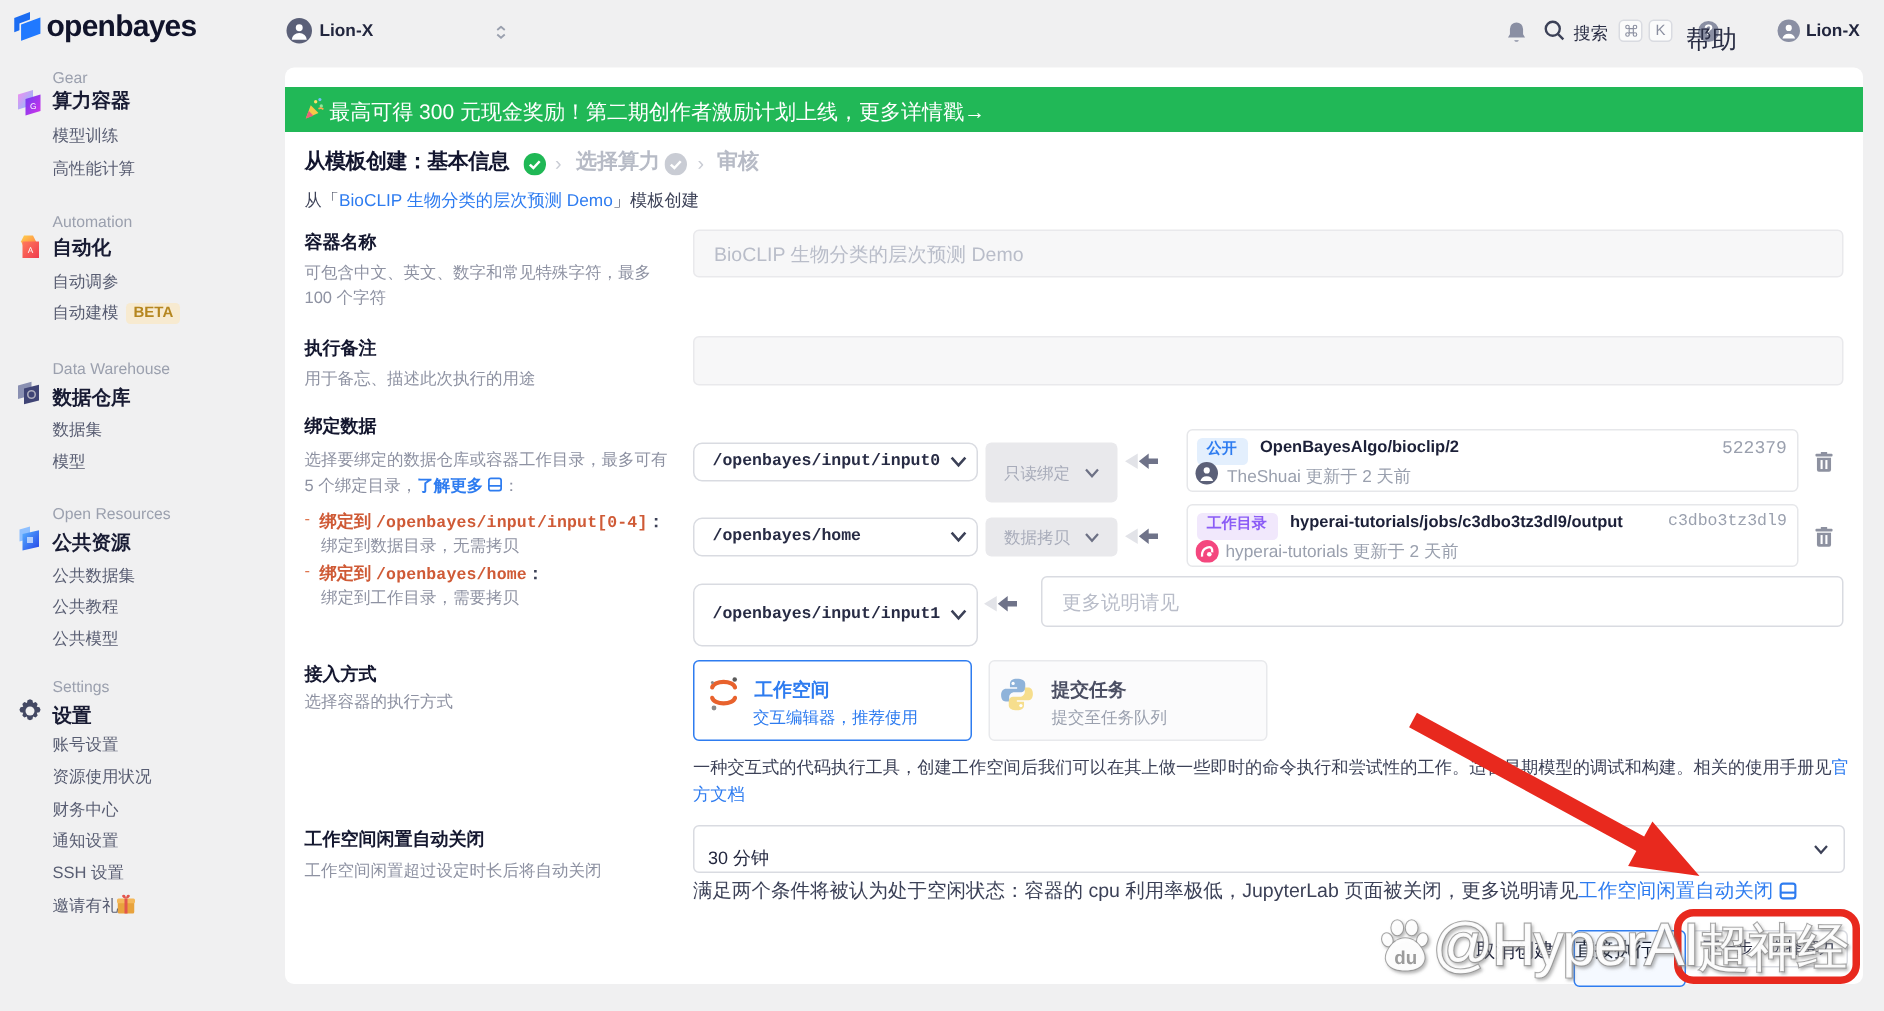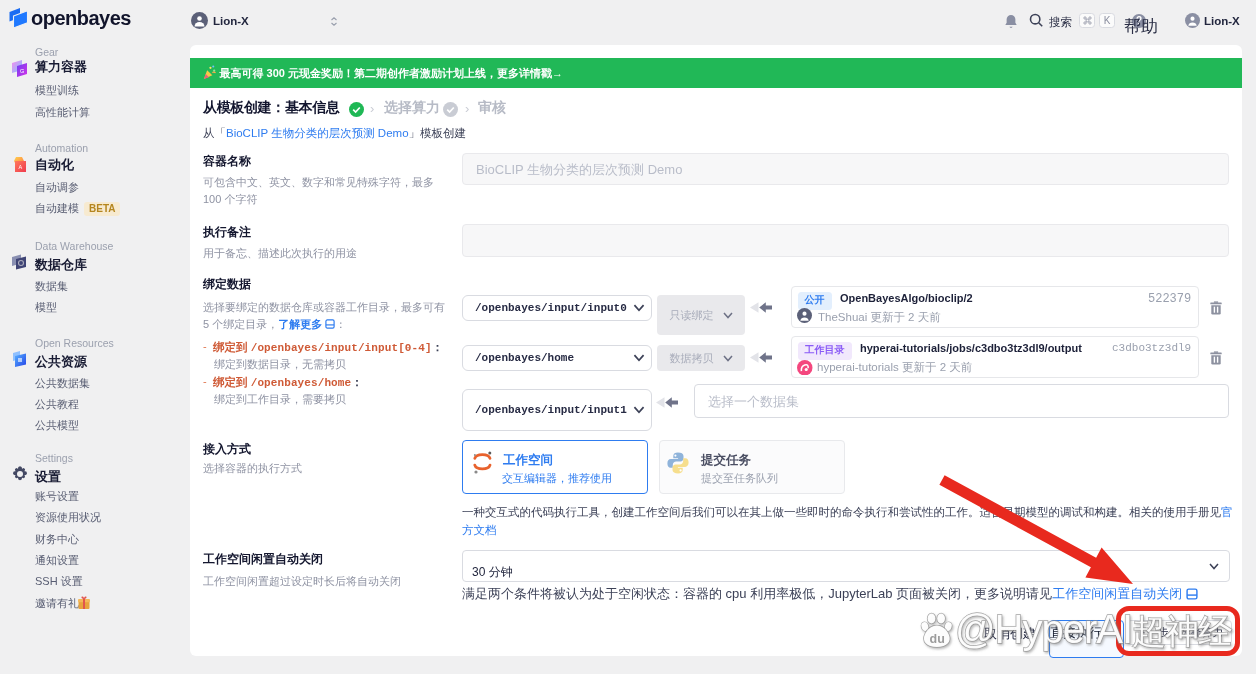--- a/index.html
+++ b/index.html
@@ -160,21 +160,21 @@
 
 <div class="abs" style="left:190px;top:58px;width:1052px;height:30px;background:#21b857"></div>
 <div class="abs" style="left:202px;top:64px"><svg width="15" height="17" viewBox="0 0 16 18">
 <path d="M2 16 L5.5 6.5 L11 12 Z" fill="#f7c948"></path>
 <path d="M2 16 L4 10.5 L7.5 14 Z" fill="#e8637a"></path>
 <circle cx="9" cy="4" r="1.2" fill="#ffe066"></circle>
       <circle cx="13" cy="7" r="1.2" fill="#8ce99a"></circle>
       <circle cx="12" cy="2.5" r="1.1" fill="#74c0fc"></circle>
       <path d="M11 9 q2 -1 3.5 .5" stroke="#ffa94d" fill="none" stroke-width="1.2"></path>
 </svg></div>
-<div class="abs" style="left:219.5px;top:66px;font-size:11px;font-weight:bold;color:#fff">最高可得 300 元现金奖励！第二期创作者激励计划上线，更多详情戳→</div>
+<div class="abs" style="left:219.5px;top:66px;font-size:14px;font-weight:normal;color:#fff">最高可得 300 元现金奖励！第二期创作者激励计划上线，更多详情戳→</div>
 
 <div class="abs" style="left:203px;top:99px;font-size:14px;font-weight:bold;color:#12152e;letter-spacing:-0.35px">从模板创建：基本信息</div>
 <svg class="abs" style="left:349px;top:102px" width="15" height="15" viewBox="0 0 15 15">
     <circle cx="7.5" cy="7.5" r="7.5" fill="#1fb855"></circle>
     <path d="M4.2 7.7 L6.6 10 L10.8 5.5" stroke="#fff" stroke-width="1.7" fill="none"></path>
   </svg>
 <div class="abs" style="left:370px;top:101px;font-size:13px;color:#c9ccd4">›</div>
 <div class="abs" style="left:384px;top:99px;font-size:14px;font-weight:bold;color:#b7bbc6">选择算力</div>
 <svg class="abs" style="left:443px;top:102px" width="15" height="15" viewBox="0 0 15 15">
     <circle cx="7.5" cy="7.5" r="7.5" fill="#c9ccd4"></circle>
@@ -274,21 +274,21 @@
     <span class="ddt">/openbayes/input/input1</span>
     <svg width="12" height="8" viewBox="0 0 10 7">
       <path d="M1 1 L5 5.5 L9 1" stroke="#3c4157" stroke-width="1.5" fill="none"></path>
     </svg>
   </div>
 <svg class="abs" style="left:656px;top:397px" width="22" height="11" viewBox="0 0 22 11">
     <path d="M8.5 0.3 V10.7 L0 5.5 Z" fill="#e2e3e8"></path>
     <path d="M9.2 5.5 L15.8 0.3 V3.6 H22 V7.4 H15.8 V10.7 Z" fill="#6f7389"></path>
   </svg>
 <div class="abs" style="left:694px;top:384px;width:535px;height:34px;background:#fff;border:1px solid #d9dbe1;border-radius:4px"></div>
-<div class="abs" style="left:708px;top:393px;font-size:13px;color:#b9bdc9">选择一个数据集</div>
+<div class="abs" style="left:708px;top:393px;font-size:13px;color:#b9bdc9">更多说明请见</div>
 
 <div class="abs lbl" style="left:203px;top:441px">接入方式</div>
 <div class="abs desc" style="left:203px;top:460px">选择容器的执行方式</div>
 <div class="abs" style="left:462px;top:440px;width:186px;height:54px;background:#fff;border:1.5px solid #2e7cf0;border-radius:4px"></div>
 <svg class="abs" style="left:473px;top:449px" width="19" height="26" viewBox="0 0 19 26">
 <path d="M1.8 9.3 A 7.7 4.4 0 0 1 17 9.3" stroke="#e8622d" stroke-width="2.8" fill="none" stroke-linecap="round"></path>
 <path d="M1.8 16.2 A 7.7 4.4 0 0 0 17 16.2" stroke="#e8622d" stroke-width="2.8" fill="none" stroke-linecap="round"></path>
 <circle cx="16.8" cy="4" r="1.5" fill="#5a5a5a"></circle>
     <circle cx="1.9" cy="6" r="1" fill="#8a8a8a"></circle>
     <circle cx="3" cy="23" r="1.6" fill="#8a8a8a"></circle>

